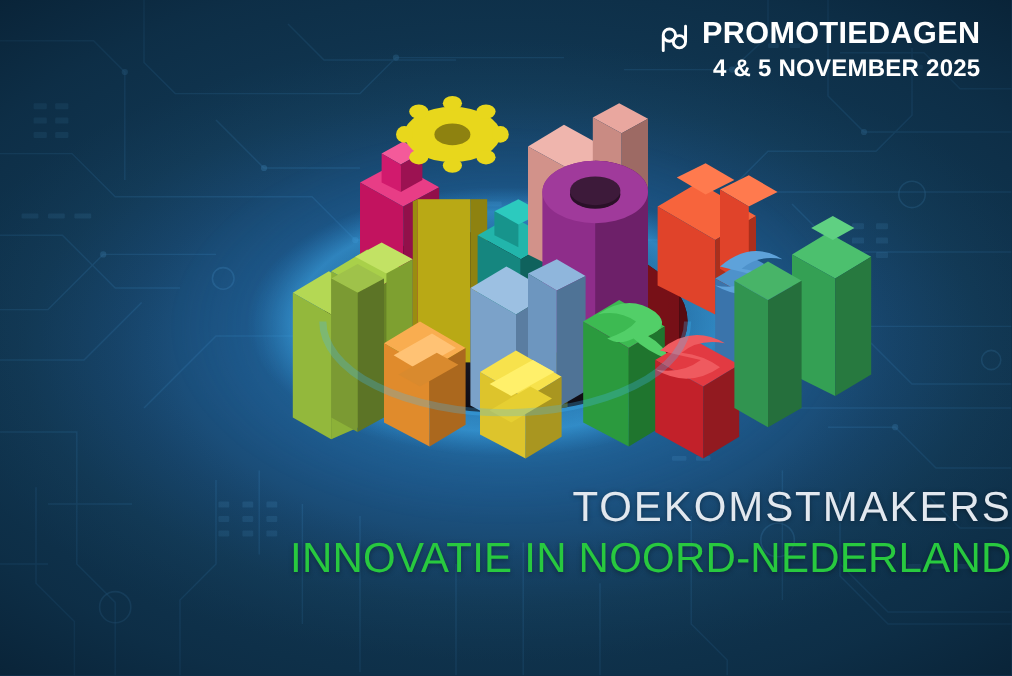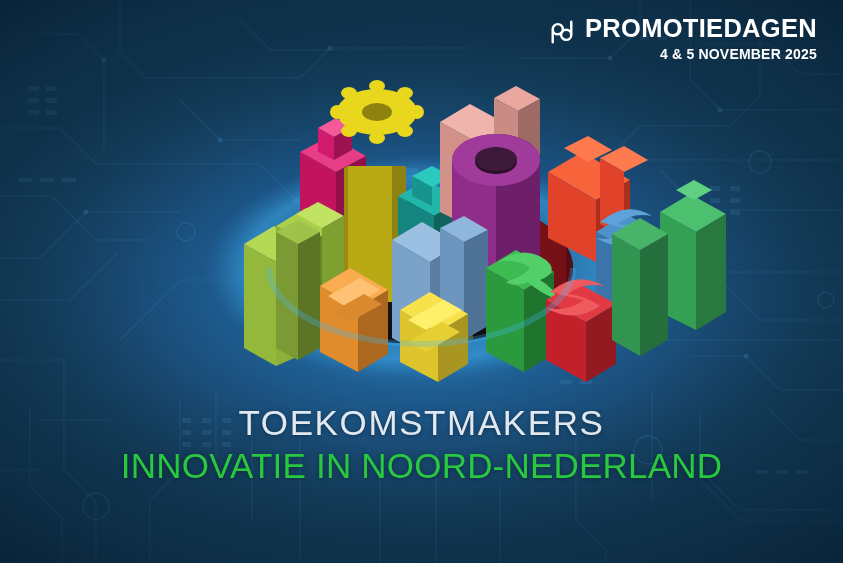--- a/index.html
+++ b/index.html
@@ -80,34 +80,34 @@
   }
   .brand-title {
     color: #ffffff;
     font-size: 25.5px;
     font-weight: bold;
     letter-spacing: 0.3px;
     white-space: nowrap;
   }
   .brand-date {
     color: #ffffff;
-    font-size: 14px;
+    font-size: 20px;
     font-weight: bold;
     letter-spacing: 0.2px;
     margin-top: 5px;
     white-space: nowrap;
   }
 
   
   .headline {
     position: absolute;
     left: 0;
     right: 0;
     top: 404px;
-    text-align: center;
+    text-align: right;
     z-index: 40;
   }
   .headline-main {
     color: #e2e8ef;
     font-size: 35px;
     font-weight: 400;
     letter-spacing: 1.6px;
     line-height: 1.06;
     text-shadow: 0 1px 4px rgba(0,0,0,0.35);
   }

